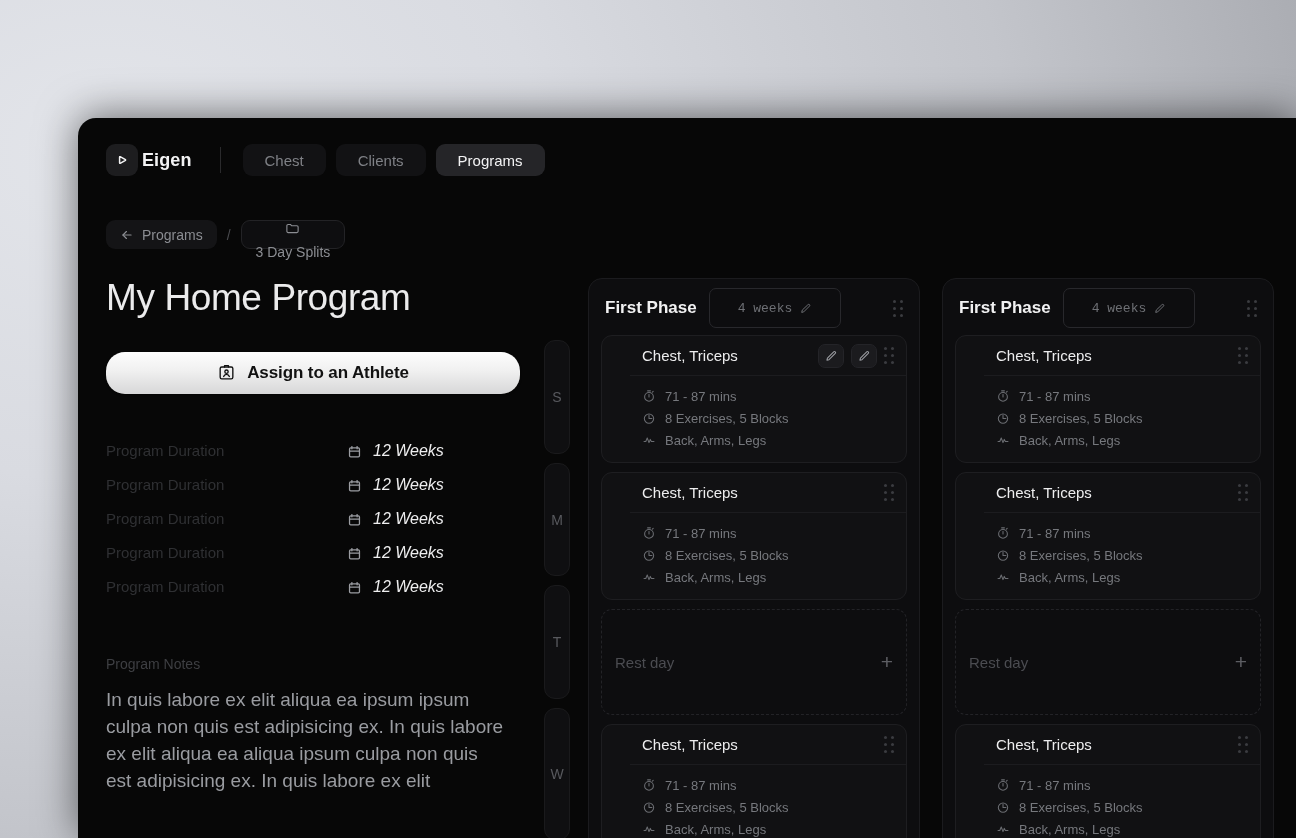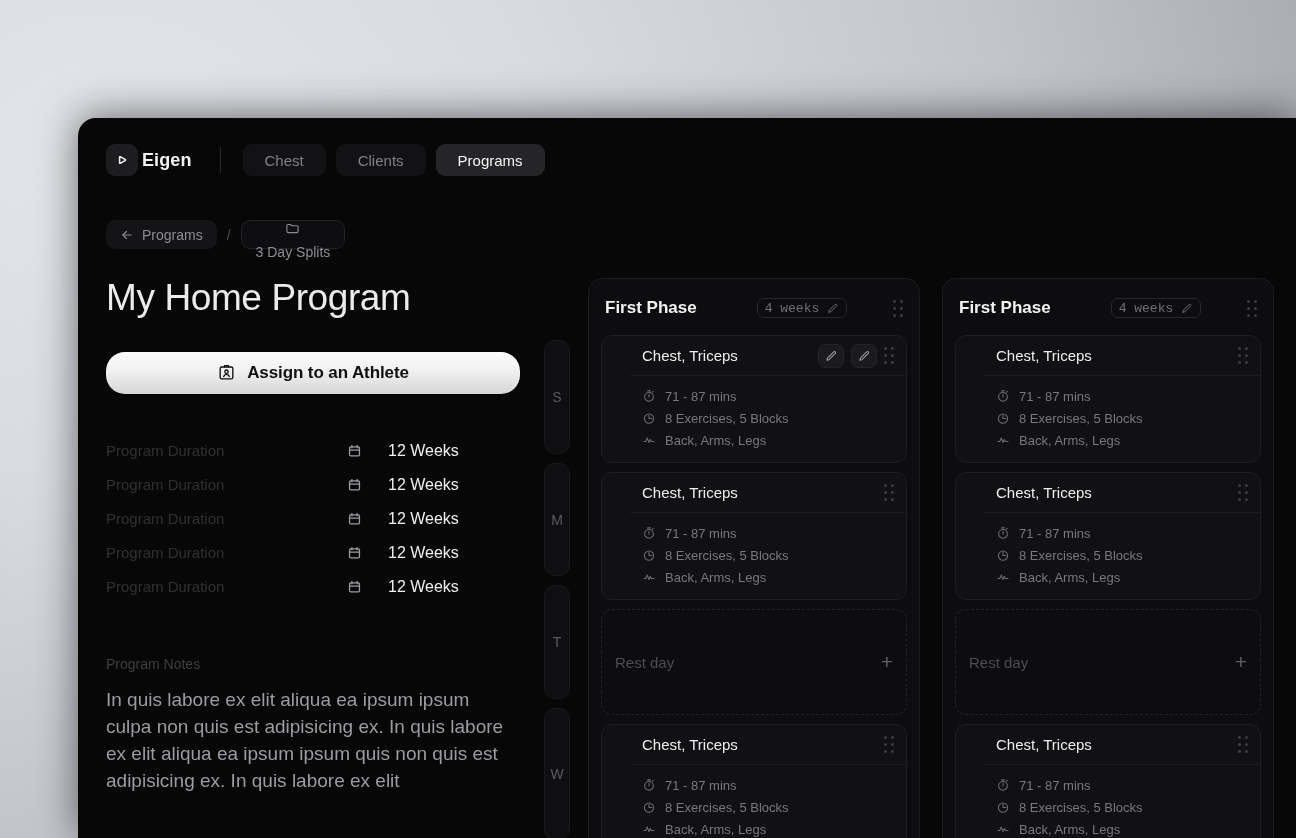--- a/index.html
+++ b/index.html
@@ -129,23 +129,24 @@
   }
 
   #meta-list { margin-top: 40px; }
   .meta-row {
     height: 34px;
     display: flex; align-items: center;
     font-size: 15px;
   }
   .meta-label { width: 240px; color: #2f3033; }
   .meta-value {
-    display: flex; align-items: center; gap: 25px;
+    display: flex; align-items: flex-end; gap: 10px;
     color: #eeeeef;
     font-size: 16px;
+    font-style: italic;
   }
 
   #notes-wrap { margin-top: 52px; }
   #notes-label { font-size: 14px; color: #3e3f43; }
   #notes-body {
     margin-top: 14px;
     font-size: 19px;
     line-height: 27px;
     color: #9a9ca1;
     width: 400px;
@@ -189,30 +190,29 @@
     padding: 0 4px;
     margin-bottom: 10px;
   }
   .phase-title {
     font-size: 17px;
     font-weight: 600;
     color: #f1f1f2;
     margin-right: 12px;
   }
   .weeks-badge {
-    height: 20px;
-    padding: 0 7px;
+    height: 40px;
+    padding: 0 28px;
     border-radius: 7px;
     border: 1px solid #28282c;
     display: flex; align-items: center; gap: 7px;
     font-family: "Liberation Mono", monospace;
     font-size: 13px;
     color: #6e7075;
     cursor: pointer;
-    margin-left: 48px;
   }
   .drag-dots {
     margin-left: auto;
     display: grid;
     grid-template-columns: 3px 3px;
     grid-gap: 4px;
     cursor: grab;
   }
   .drag-dots i {
     width: 3px; height: 3px;
@@ -406,21 +406,21 @@
                   <path d="M5 11.4h14"></path>
                 </svg>
               </span>
               <span>12 Weeks</span>
             </span>
           </div>
         </div>
 
       <div id="notes-wrap">
         <div id="notes-label">Program Notes</div>
-        <div id="notes-body">In quis labore ex elit aliqua ea ipsum ipsum culpa non quis est adipisicing ex. In quis labore ex elit aliqua ea ipsum ipsum quis non quis est adipisicing ex. In quis labore ex elit</div>
+        <div id="notes-body">In quis labore ex elit aliqua ea ipsum ipsum culpa non quis est adipisicing ex. In quis labore ex elit aliqua ea aliqua ipsum culpa non quis est adipisicing ex. In quis labore ex elit</div>
       </div>
     </div>
 
     <div id="day-rail">
         <div class="day-pill" style="height: 114px;">
           <span>S</span>
         </div>
         <div class="day-pill" style="height: 113px;">
           <span>M</span>
         </div>

